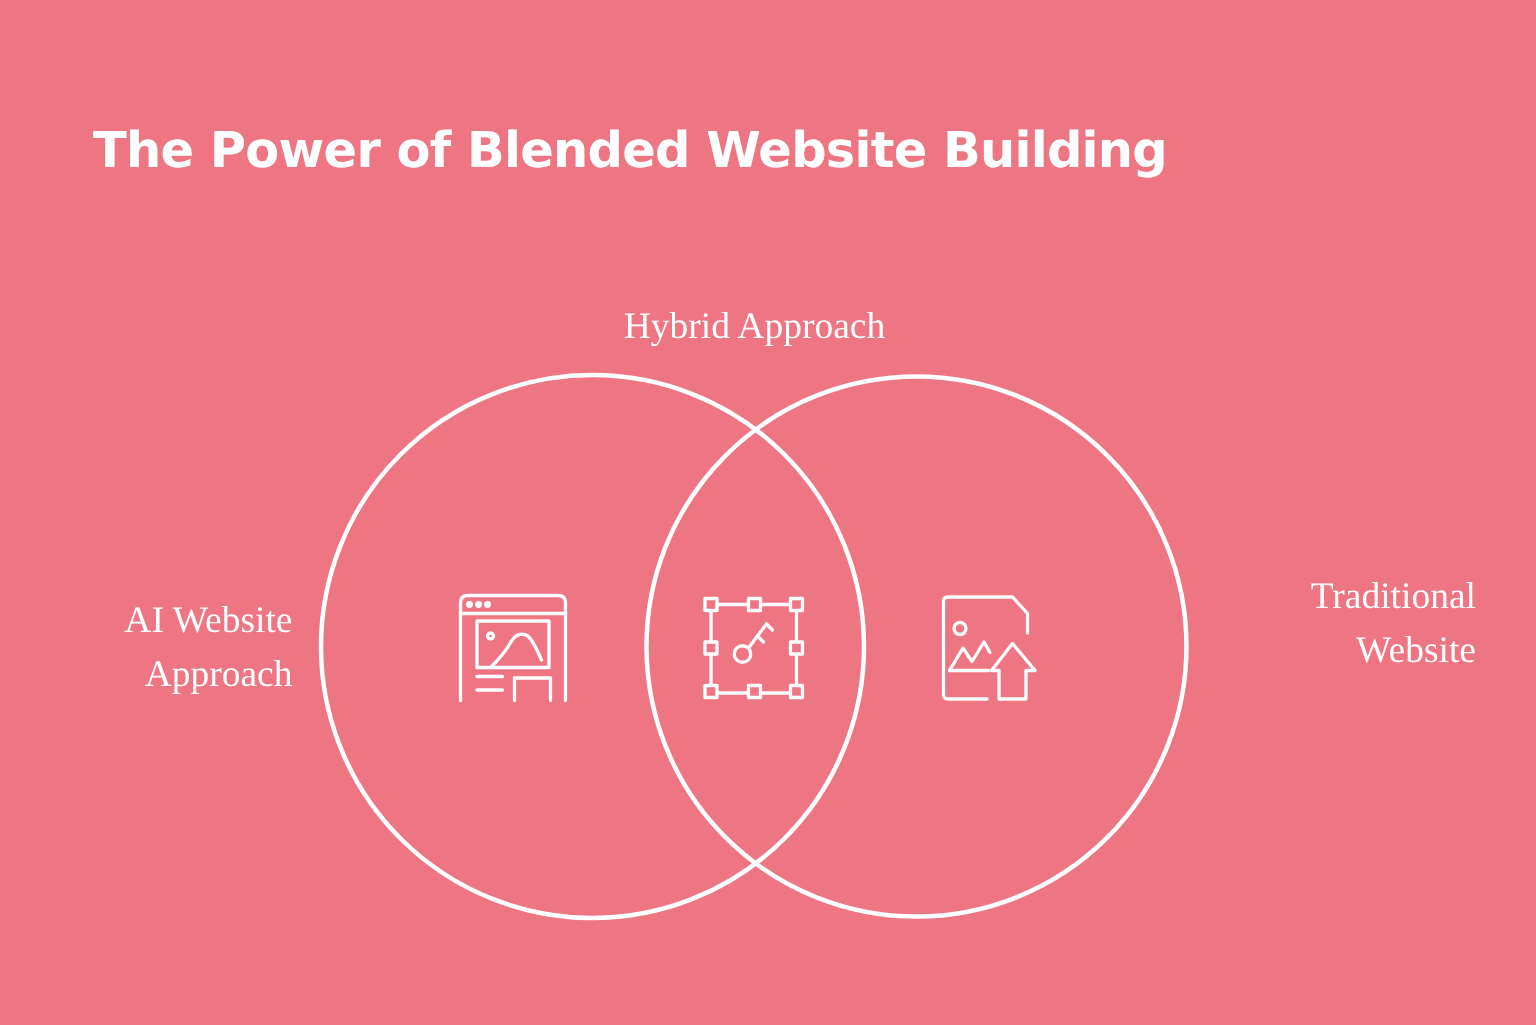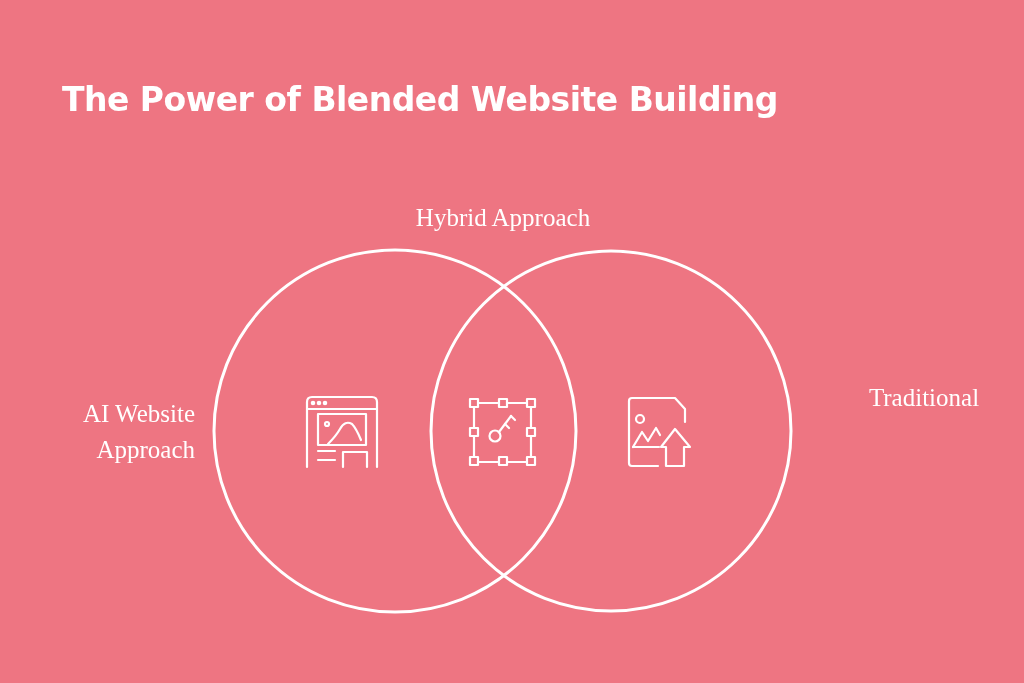--- a/index.html
+++ b/index.html
@@ -11,37 +11,38 @@
       position: relative;
     }
     .title {
       position: absolute; left: 0; width: 840px; top: 80px;
       text-align: center; font-size: 33px; font-weight: bold;
       letter-spacing: -0.5px;
     }
     .label { position: absolute; font-size: 25px; line-height: 36px; font-family: Liberation Serif, serif; }
     .label-top { left: 0; width: 1006px; top: 200px; text-align: center; }
     .label-left { left: 20px; width: 175px; top: 396px; text-align: right; }
-    .label-right { left: 824px; width: 200px; top: 380px; text-align: center; }
+    .label-right { left: 784px; width: 200px; top: 380px; text-align: right; }
     svg.venn { position: absolute; left: 0; top: 0; }
   </style>
 </head>
 <body>
 
 <div class="title">The Power of Blended Website Building</div>
 
 <div class="label label-top">Hybrid Approach</div>
 
 <div class="label label-left">
   <div>AI Website</div>
   <div>Approach</div>
 </div>
 
 <div class="label label-right">
   <div>Traditional</div>
+  <div>Website</div>
 </div>
 
 <svg class="venn" width="1024" height="683" viewBox="0 0 1024 683" fill="none" stroke="#ffffff" stroke-linecap="round" stroke-linejoin="round">
 
   <circle cx="395" cy="431" r="181" stroke-width="3"></circle>
   <circle cx="611" cy="431" r="180" stroke-width="3"></circle>
 
   <g stroke-width="2.2">
     <path d="M307 467 L307 402 Q307 397 312 397 L372 397 Q377 397 377 402 L377 467"></path>
     <line x1="307" y1="409" x2="377" y2="409"></line>

